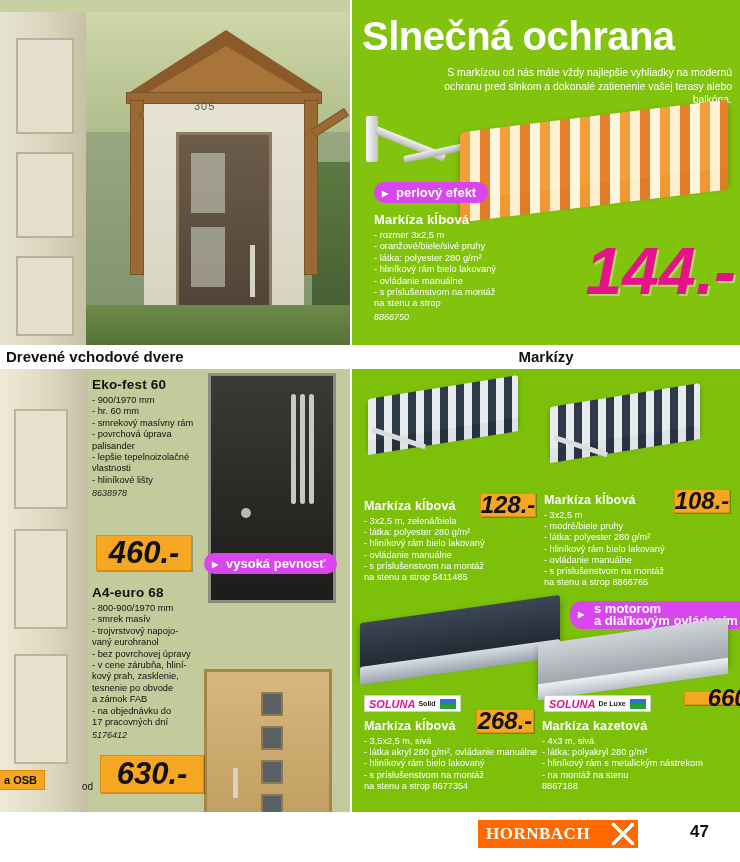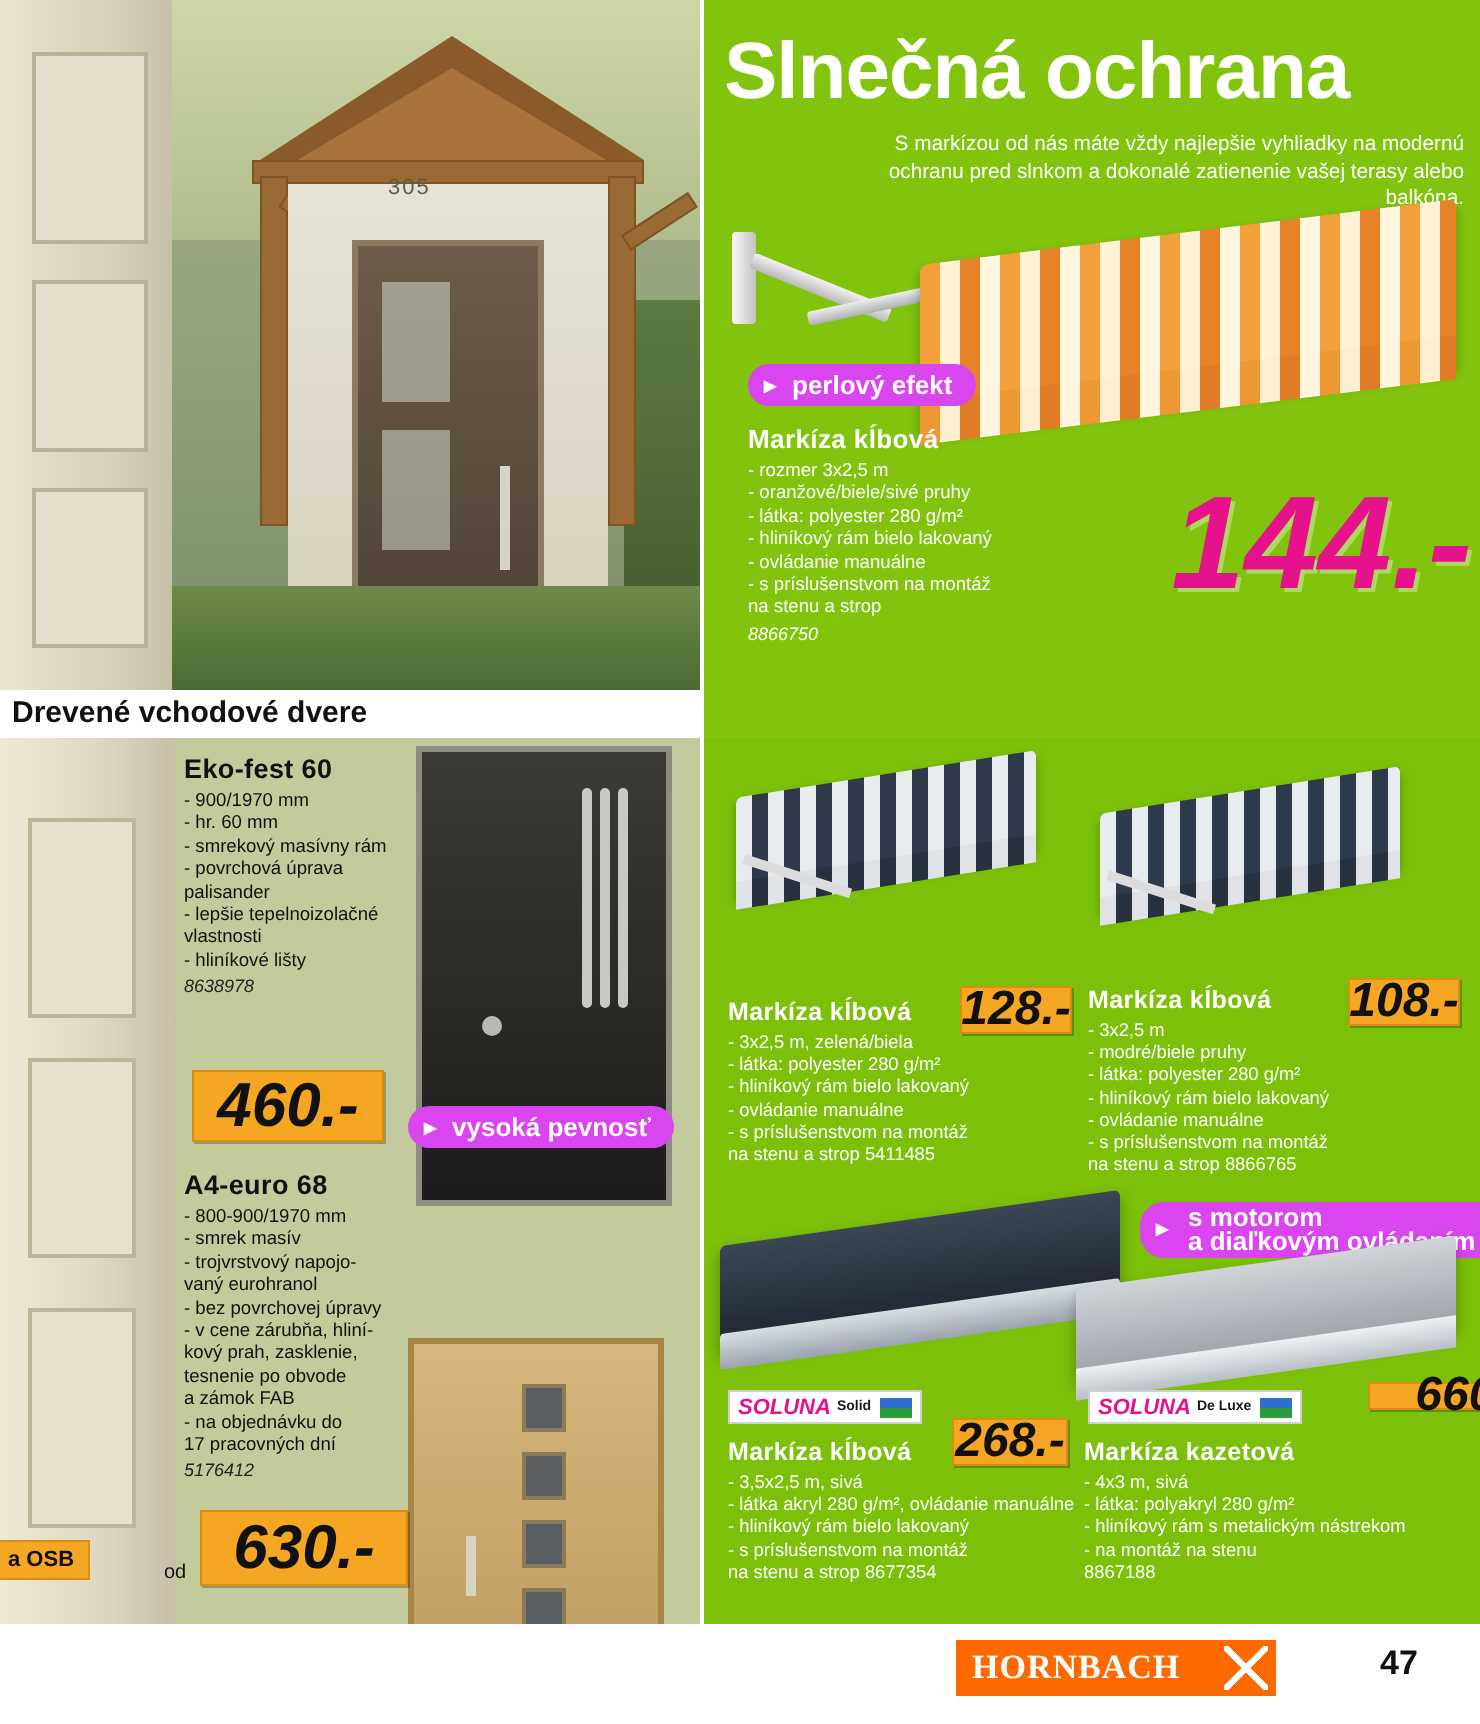--- a/index.html
+++ b/index.html
@@ -12,21 +12,21 @@
     position: relative;
   }
 
   
   .left-col {
     position: absolute; left: 0; top: 0; width: 352px; height: 812px;
     background: #c8cfa0;
     overflow: hidden;
   }
   .photo-door-top {
-    position: absolute; left: 0; top: 0; width: 352px; height: 367px;
+    position: absolute; left: 0; top: 12px; width: 352px; height: 367px;
     background: linear-gradient(180deg,#9fb089 0%, #8aa07a 40%, #7d9470 100%);
     overflow: hidden;
   }
   .door-frame-left {
     position: absolute; left: 0; top: 0; width: 92px; height: 345px;
     background: linear-gradient(90deg,#e8e4d2 0%, #d9d3bb 55%, #c3bda4 100%);
   }
   .door-frame-left .panel {
     position: absolute; left: 16px; width: 58px;
     border: 2px solid #b9b298; background: #e3dfcc;
@@ -506,20 +506,23 @@
       <div>- hliníkový rám bielo lakovaný</div>
       <div>- ovládanie manuálne</div>
       <div>- s príslušenstvom na montáž</div>
       <div>  na stenu a strop</div>
     </div>
     <div class="artnum">8866750</div>
   </div>
 
   <div class="hero-price">144.-</div>
 
+  <div class="markizy-bar">
+    <div class="t">Markízy</div>
+  </div>
 
   <div class="right-lower">
 
     <div class="aw-small" style="left:16px; top:18px;">
       <div class="fab"></div>
         <div class="val"></div>
         <div class="armx"></div>
     </div>
     <div class="aw-small" style="left:198px; top:26px;">
       <div class="fab"></div>

